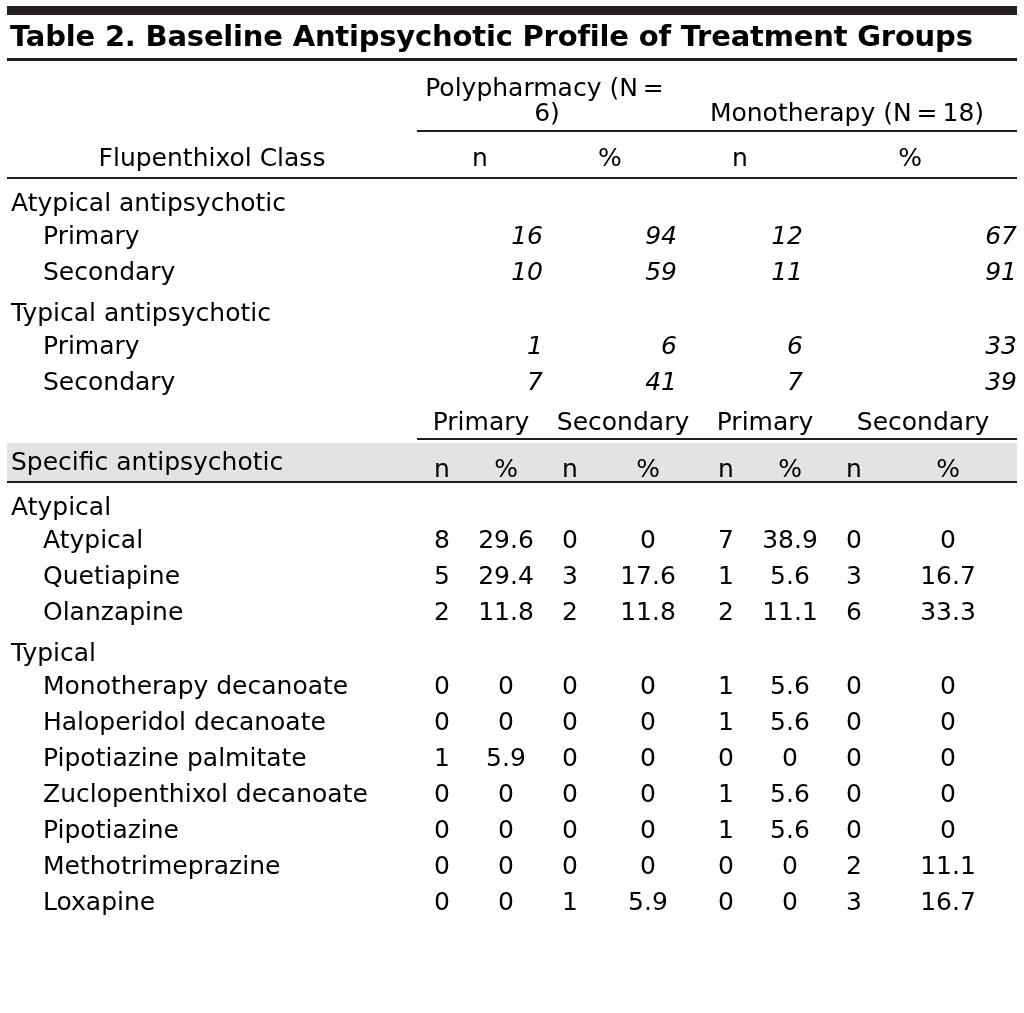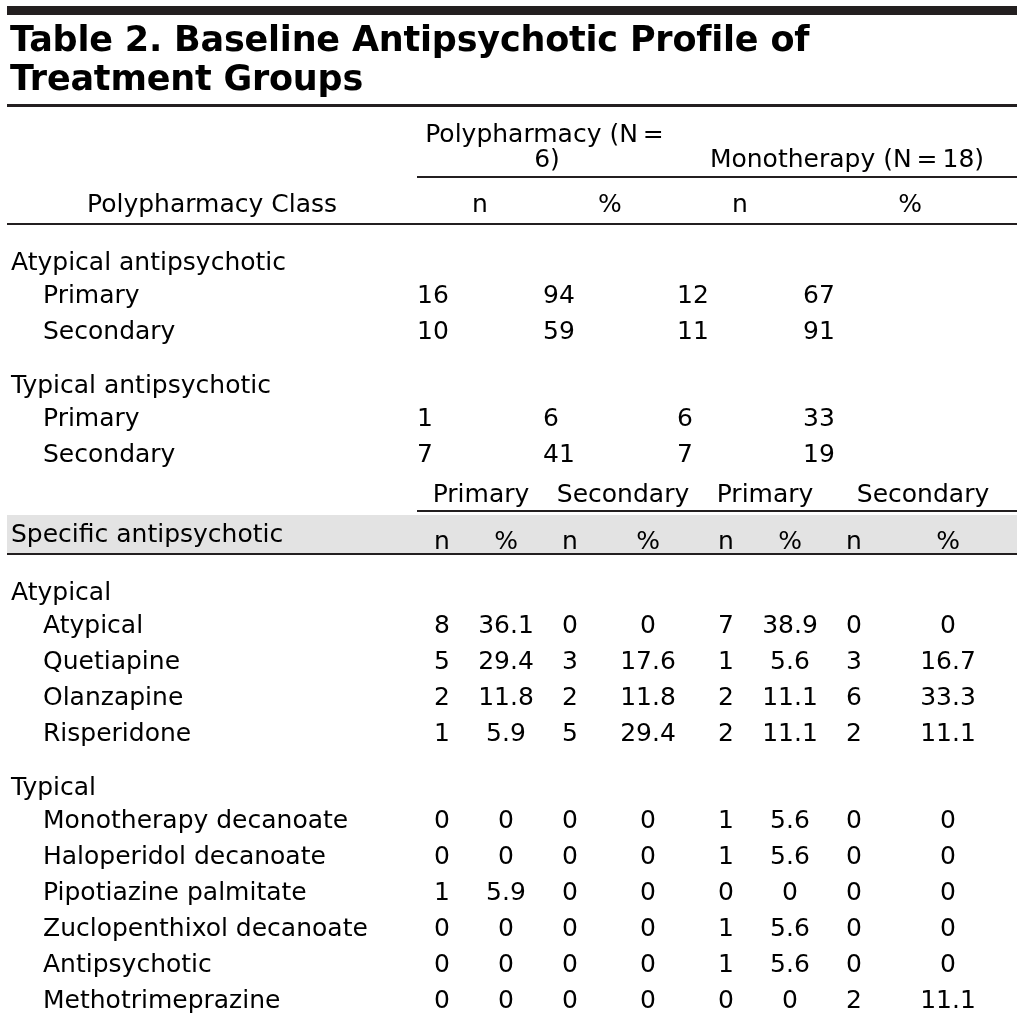--- a/index.html
+++ b/index.html
@@ -33,21 +33,21 @@
     width: 1010px;
     margin: 0 7px;
   }
   .rule-hair {
     height: 2px;
     background: #231f20;
     width: 1010px;
     margin: 0 7px;
   }
   .caption {
-    font-size: 35px;
+    font-size: 29px;
     font-weight: bold;
     letter-spacing: -0.2px;
     padding: 5px 8px 6px 10px;
     line-height: 1.12;
   }
   table {
     border-collapse: collapse;
     width: 1010px;
     margin: 0 7px;
     font-size: 25px;
@@ -60,21 +60,22 @@
     line-height: 1.0;
   }
   .label-cell {
     text-align: left;
     padding-left: 4px;
   }
   .indent {
     padding-left: 36px;
   }
   .num {
-    text-align: left;
+    text-align: right;
+    font-style: italic;
   }
   .grp-head {
     text-align: center;
     font-size: 25px;
     padding-bottom: 3px;
   }
   .grp-head .inner {
     border-bottom: 2px solid #231f20;
     display: block;
     padding: 6px 2px 5px 2px;
@@ -87,21 +88,21 @@
     padding: 8px 0 7px 0;
   }
   .shaded td {
     background: #e3e3e3;
   }
   .shaded .label-cell {
     padding-top: 6px;
     padding-bottom: 7px;
   }
   .sec-label td {
-    padding-top: 24px;
+    padding-top: 11px;
     padding-bottom: 2px;
     margin-top: 48px;
   }
   .data-row td {
     padding-top: 6px;
     padding-bottom: 5px;
   }
   .split-head td {
     text-align: center;
     padding: 4px 0 3px 0;
@@ -136,21 +137,21 @@
         <tr class="rowh">
       <td></td>
       <td class="grp-head" colspan="2">
             <span class="inner">Polypharmacy (N = 6)</span>
           </td>
       <td class="grp-head" colspan="2">
             <span class="inner">Monotherapy (N = 18)</span>
           </td>
     </tr>
     <tr class="subhead">
-      <td class="label-cell">Polypharmacy Class</td>
+      <td class="label-cell">Flupenthixol Class</td>
       <td>n</td>
       <td>%</td>
       <td>n</td>
       <td>%</td>
     </tr>
   </tbody>
     </table>
 
   <div class="rule-hair"></div>
 
@@ -196,21 +197,21 @@
       <td class="num">1</td>
       <td class="num">6</td>
       <td class="num">6</td>
       <td class="num">33</td>
     </tr>
     <tr class="data-row">
       <td class="label-cell indent">Secondary</td>
       <td class="num">7</td>
       <td class="num">41</td>
       <td class="num">7</td>
-      <td class="num">19</td>
+      <td class="num">39</td>
     </tr>
   </tbody>
     </table>
 
   <table>
     <colgroup>
       <col style="width:410px">
       <col style="width:50px">
       <col style="width:78px">
       <col style="width:50px">
@@ -274,21 +275,21 @@
       <td class="numcol2"></td>
       <td class="numcol2"></td>
       <td class="numcol2"></td>
       <td class="numcol2"></td>
       <td class="numcol2"></td>
     </tr>
 
     <tr class="data-row">
       <td class="label-cell indent">Atypical</td>
       <td class="numcol2">8</td>
-      <td class="numcol2">36.1</td>
+      <td class="numcol2">29.6</td>
       <td class="numcol2">0</td>
       <td class="numcol2">0</td>
       <td class="numcol2">7</td>
       <td class="numcol2">38.9</td>
       <td class="numcol2">0</td>
       <td class="numcol2">0</td>
     </tr>
 
     <tr class="data-row">
       <td class="label-cell indent">Quetiapine</td>
@@ -307,116 +308,105 @@
       <td class="numcol2">2</td>
       <td class="numcol2">11.8</td>
       <td class="numcol2">2</td>
       <td class="numcol2">11.8</td>
       <td class="numcol2">2</td>
       <td class="numcol2">11.1</td>
       <td class="numcol2">6</td>
       <td class="numcol2">33.3</td>
     </tr>
 
-    <tr class="data-row">
-      <td class="label-cell indent">Risperidone</td>
+
+    <tr class="sec-label">
+      <td class="label-cell">Typical</td>
+      <td class="numcol2"></td>
+      <td class="numcol2"></td>
+      <td class="numcol2"></td>
+      <td class="numcol2"></td>
+      <td class="numcol2"></td>
+      <td class="numcol2"></td>
+      <td class="numcol2"></td>
+      <td class="numcol2"></td>
+    </tr>
+
+    <tr class="data-row">
+      <td class="label-cell indent">Monotherapy decanoate</td>
+      <td class="numcol2">0</td>
+      <td class="numcol2">0</td>
+      <td class="numcol2">0</td>
+      <td class="numcol2">0</td>
+      <td class="numcol2">1</td>
+      <td class="numcol2">5.6</td>
+      <td class="numcol2">0</td>
+      <td class="numcol2">0</td>
+    </tr>
+
+    <tr class="data-row">
+      <td class="label-cell indent">Haloperidol decanoate</td>
+      <td class="numcol2">0</td>
+      <td class="numcol2">0</td>
+      <td class="numcol2">0</td>
+      <td class="numcol2">0</td>
+      <td class="numcol2">1</td>
+      <td class="numcol2">5.6</td>
+      <td class="numcol2">0</td>
+      <td class="numcol2">0</td>
+    </tr>
+
+
+
+    <tr class="data-row">
+      <td class="label-cell indent">Pipotiazine palmitate</td>
       <td class="numcol2">1</td>
       <td class="numcol2">5.9</td>
-      <td class="numcol2">5</td>
-      <td class="numcol2">29.4</td>
+      <td class="numcol2">0</td>
+      <td class="numcol2">0</td>
+      <td class="numcol2">0</td>
+      <td class="numcol2">0</td>
+      <td class="numcol2">0</td>
+      <td class="numcol2">0</td>
+    </tr>
+
+    <tr class="data-row">
+      <td class="label-cell indent">Zuclopenthixol decanoate</td>
+      <td class="numcol2">0</td>
+      <td class="numcol2">0</td>
+      <td class="numcol2">0</td>
+      <td class="numcol2">0</td>
+      <td class="numcol2">1</td>
+      <td class="numcol2">5.6</td>
+      <td class="numcol2">0</td>
+      <td class="numcol2">0</td>
+    </tr>
+
+    <tr class="data-row">
+      <td class="label-cell indent">Pipotiazine</td>
+      <td class="numcol2">0</td>
+      <td class="numcol2">0</td>
+      <td class="numcol2">0</td>
+      <td class="numcol2">0</td>
+      <td class="numcol2">1</td>
+      <td class="numcol2">5.6</td>
+      <td class="numcol2">0</td>
+      <td class="numcol2">0</td>
+    </tr>
+
+    <tr class="data-row">
+      <td class="label-cell indent">Methotrimeprazine</td>
+      <td class="numcol2">0</td>
+      <td class="numcol2">0</td>
+      <td class="numcol2">0</td>
+      <td class="numcol2">0</td>
+      <td class="numcol2">0</td>
+      <td class="numcol2">0</td>
       <td class="numcol2">2</td>
       <td class="numcol2">11.1</td>
-      <td class="numcol2">2</td>
-      <td class="numcol2">11.1</td>
-    </tr>
-
-    <tr class="sec-label">
-      <td class="label-cell">Typical</td>
-      <td class="numcol2"></td>
-      <td class="numcol2"></td>
-      <td class="numcol2"></td>
-      <td class="numcol2"></td>
-      <td class="numcol2"></td>
-      <td class="numcol2"></td>
-      <td class="numcol2"></td>
-      <td class="numcol2"></td>
-    </tr>
-
-    <tr class="data-row">
-      <td class="label-cell indent">Monotherapy decanoate</td>
-      <td class="numcol2">0</td>
-      <td class="numcol2">0</td>
-      <td class="numcol2">0</td>
-      <td class="numcol2">0</td>
-      <td class="numcol2">1</td>
-      <td class="numcol2">5.6</td>
-      <td class="numcol2">0</td>
-      <td class="numcol2">0</td>
-    </tr>
-
-    <tr class="data-row">
-      <td class="label-cell indent">Haloperidol decanoate</td>
-      <td class="numcol2">0</td>
-      <td class="numcol2">0</td>
-      <td class="numcol2">0</td>
-      <td class="numcol2">0</td>
-      <td class="numcol2">1</td>
-      <td class="numcol2">5.6</td>
-      <td class="numcol2">0</td>
-      <td class="numcol2">0</td>
-    </tr>
-
-
-
-    <tr class="data-row">
-      <td class="label-cell indent">Pipotiazine palmitate</td>
-      <td class="numcol2">1</td>
-      <td class="numcol2">5.9</td>
-      <td class="numcol2">0</td>
-      <td class="numcol2">0</td>
-      <td class="numcol2">0</td>
-      <td class="numcol2">0</td>
-      <td class="numcol2">0</td>
-      <td class="numcol2">0</td>
-    </tr>
-
-    <tr class="data-row">
-      <td class="label-cell indent">Zuclopenthixol decanoate</td>
-      <td class="numcol2">0</td>
-      <td class="numcol2">0</td>
-      <td class="numcol2">0</td>
-      <td class="numcol2">0</td>
-      <td class="numcol2">1</td>
-      <td class="numcol2">5.6</td>
-      <td class="numcol2">0</td>
-      <td class="numcol2">0</td>
-    </tr>
-
-    <tr class="data-row">
-      <td class="label-cell indent">Antipsychotic</td>
-      <td class="numcol2">0</td>
-      <td class="numcol2">0</td>
-      <td class="numcol2">0</td>
-      <td class="numcol2">0</td>
-      <td class="numcol2">1</td>
-      <td class="numcol2">5.6</td>
-      <td class="numcol2">0</td>
-      <td class="numcol2">0</td>
-    </tr>
-
-    <tr class="data-row">
-      <td class="label-cell indent">Methotrimeprazine</td>
-      <td class="numcol2">0</td>
-      <td class="numcol2">0</td>
-      <td class="numcol2">0</td>
-      <td class="numcol2">0</td>
-      <td class="numcol2">0</td>
-      <td class="numcol2">0</td>
-      <td class="numcol2">2</td>
-      <td class="numcol2">11.1</td>
     </tr>
 
     <tr class="data-row">
       <td class="label-cell indent">Loxapine</td>
       <td class="numcol2">0</td>
       <td class="numcol2">0</td>
       <td class="numcol2">1</td>
       <td class="numcol2">5.9</td>
       <td class="numcol2">0</td>
       <td class="numcol2">0</td>

